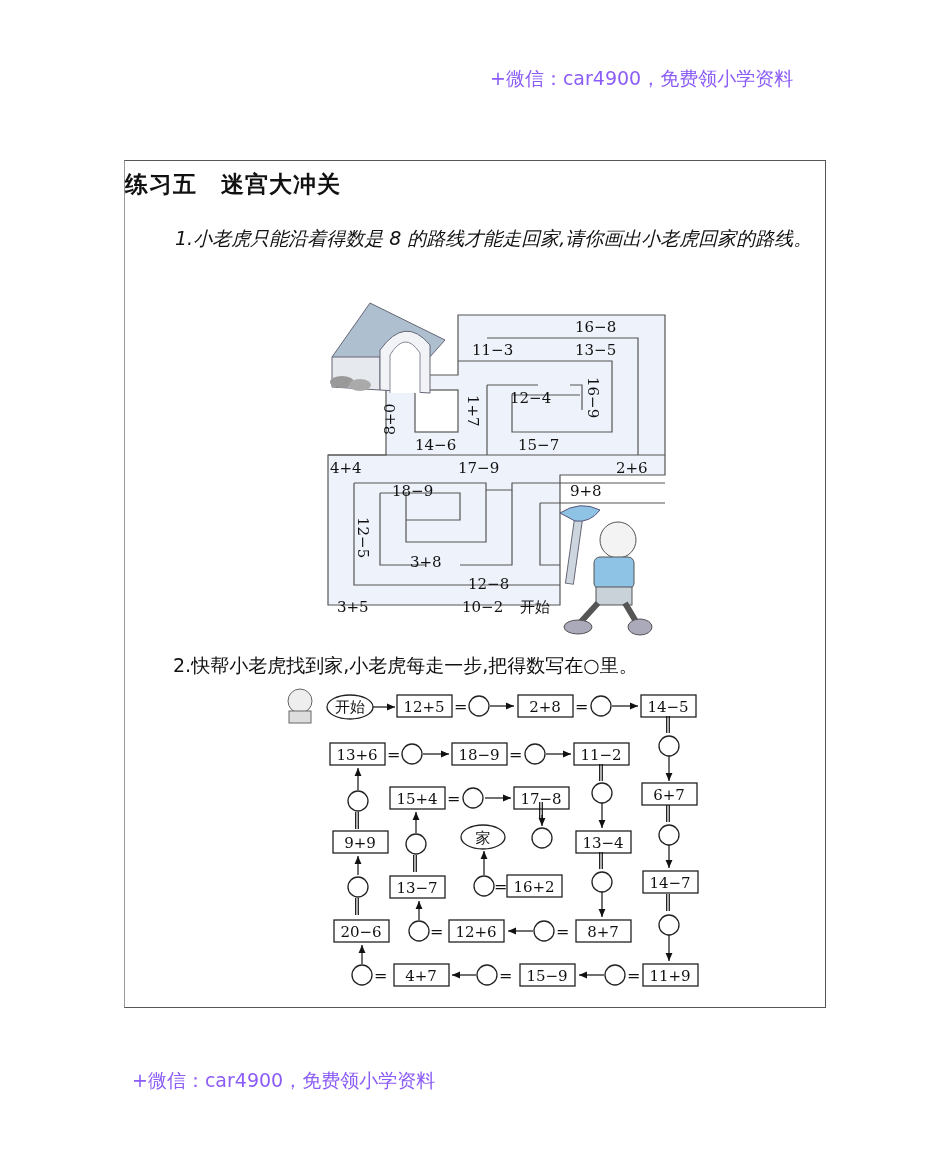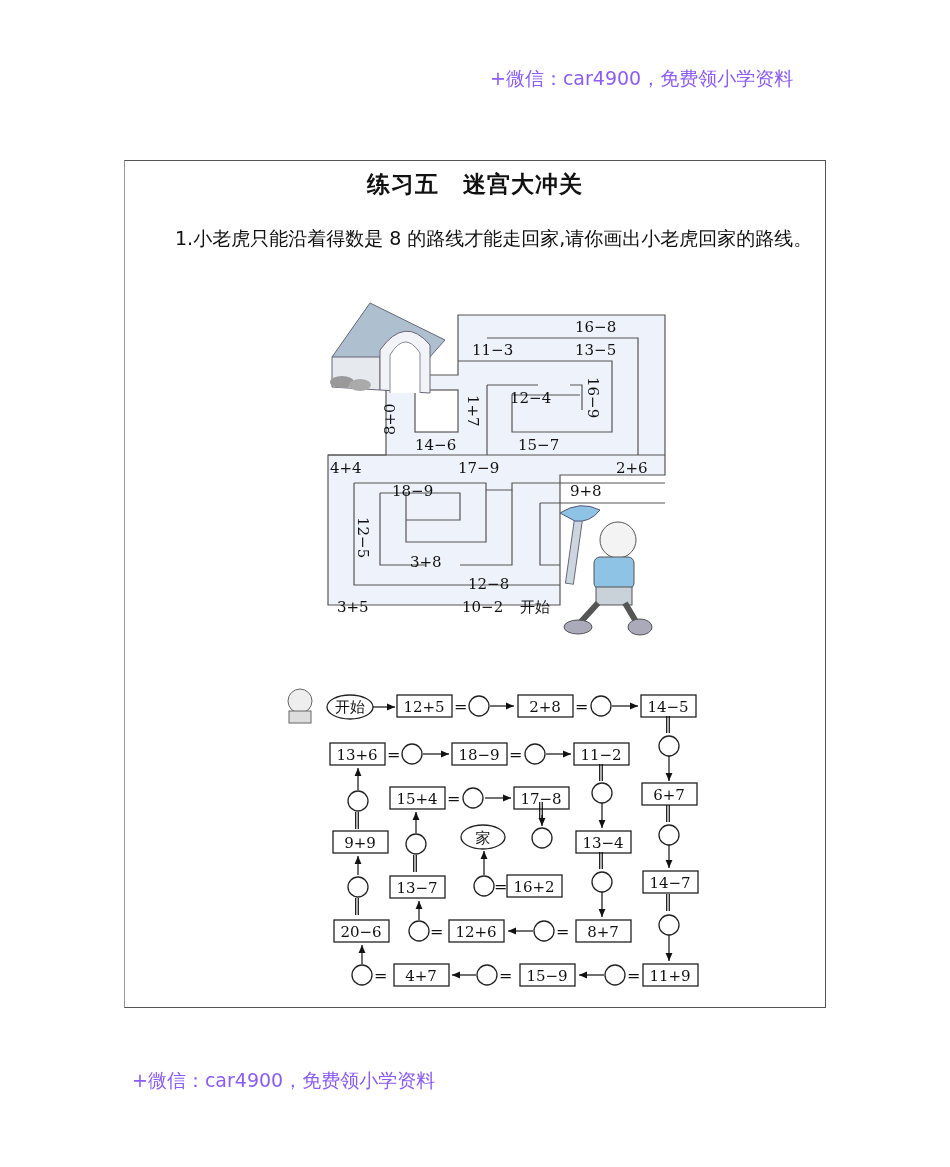--- a/index.html
+++ b/index.html
@@ -3,35 +3,36 @@
 <meta charset="utf-8">
 <style>
   html, body { margin:0; padding:0; background:#ffffff; }
   body { width:950px; height:1167px; position:relative; overflow:hidden;
          font-family:"DejaVu Sans", sans-serif; color:#111; }
   .watermark { position:absolute; font-size:19px; color:#8b5cf6; white-space:nowrap; }
   .wm-top { left:490px; top:66px; }
   .wm-bottom { left:132px; top:1068px; }
   .frame { position:absolute; left:124px; top:160px; width:700px; height:846px;
            border:1px solid #555; border-left-color:#999; }
-  .title { position:absolute; left:0; right:0; top:8px; text-align:center;
+  .title { position:absolute; left:0; right:0; top:8px; 
            font-size:23px; font-weight:bold; letter-spacing:1px; }
   .q1 { position:absolute; left:8px; right:10px; top:54px; font-size:19px; line-height:46px;
-        text-indent:42px; }
+        text-indent:42px;font-style:italic; }
   .q2 { position:absolute; left:48px; top:492px; font-size:19px; }
   svg text { font-family:"DejaVu Serif", serif; }
 </style>
 </head>
 <body>
 
 <div class="watermark wm-top">+微信：car4900，免费领小学资料</div>
 
 <div class="frame">
   <div class="title">练习五　迷宫大冲关</div>
   <div class="q1">1.小老虎只能沿着得数是 8 的路线才能走回家,请你画出小老虎回家的路线。</div>
+  <div class="q2">2.快帮小老虎找到家,小老虎每走一步,把得数写在○里。</div>
 </div>
 
 <svg style="position:absolute;left:320px;top:295px" width="370" height="350" viewBox="0 0 370 350">
 
   <g fill="#eef3fb" stroke="#555" stroke-width="1.2">
     <path d="M138 20 H345 V180 H240 V310 H8 V160 H66 V80 H138 Z"></path>
   </g>
 
   <rect x="95" y="95" width="43" height="42" fill="#fff" stroke="#555" stroke-width="1.2"></rect>
 

